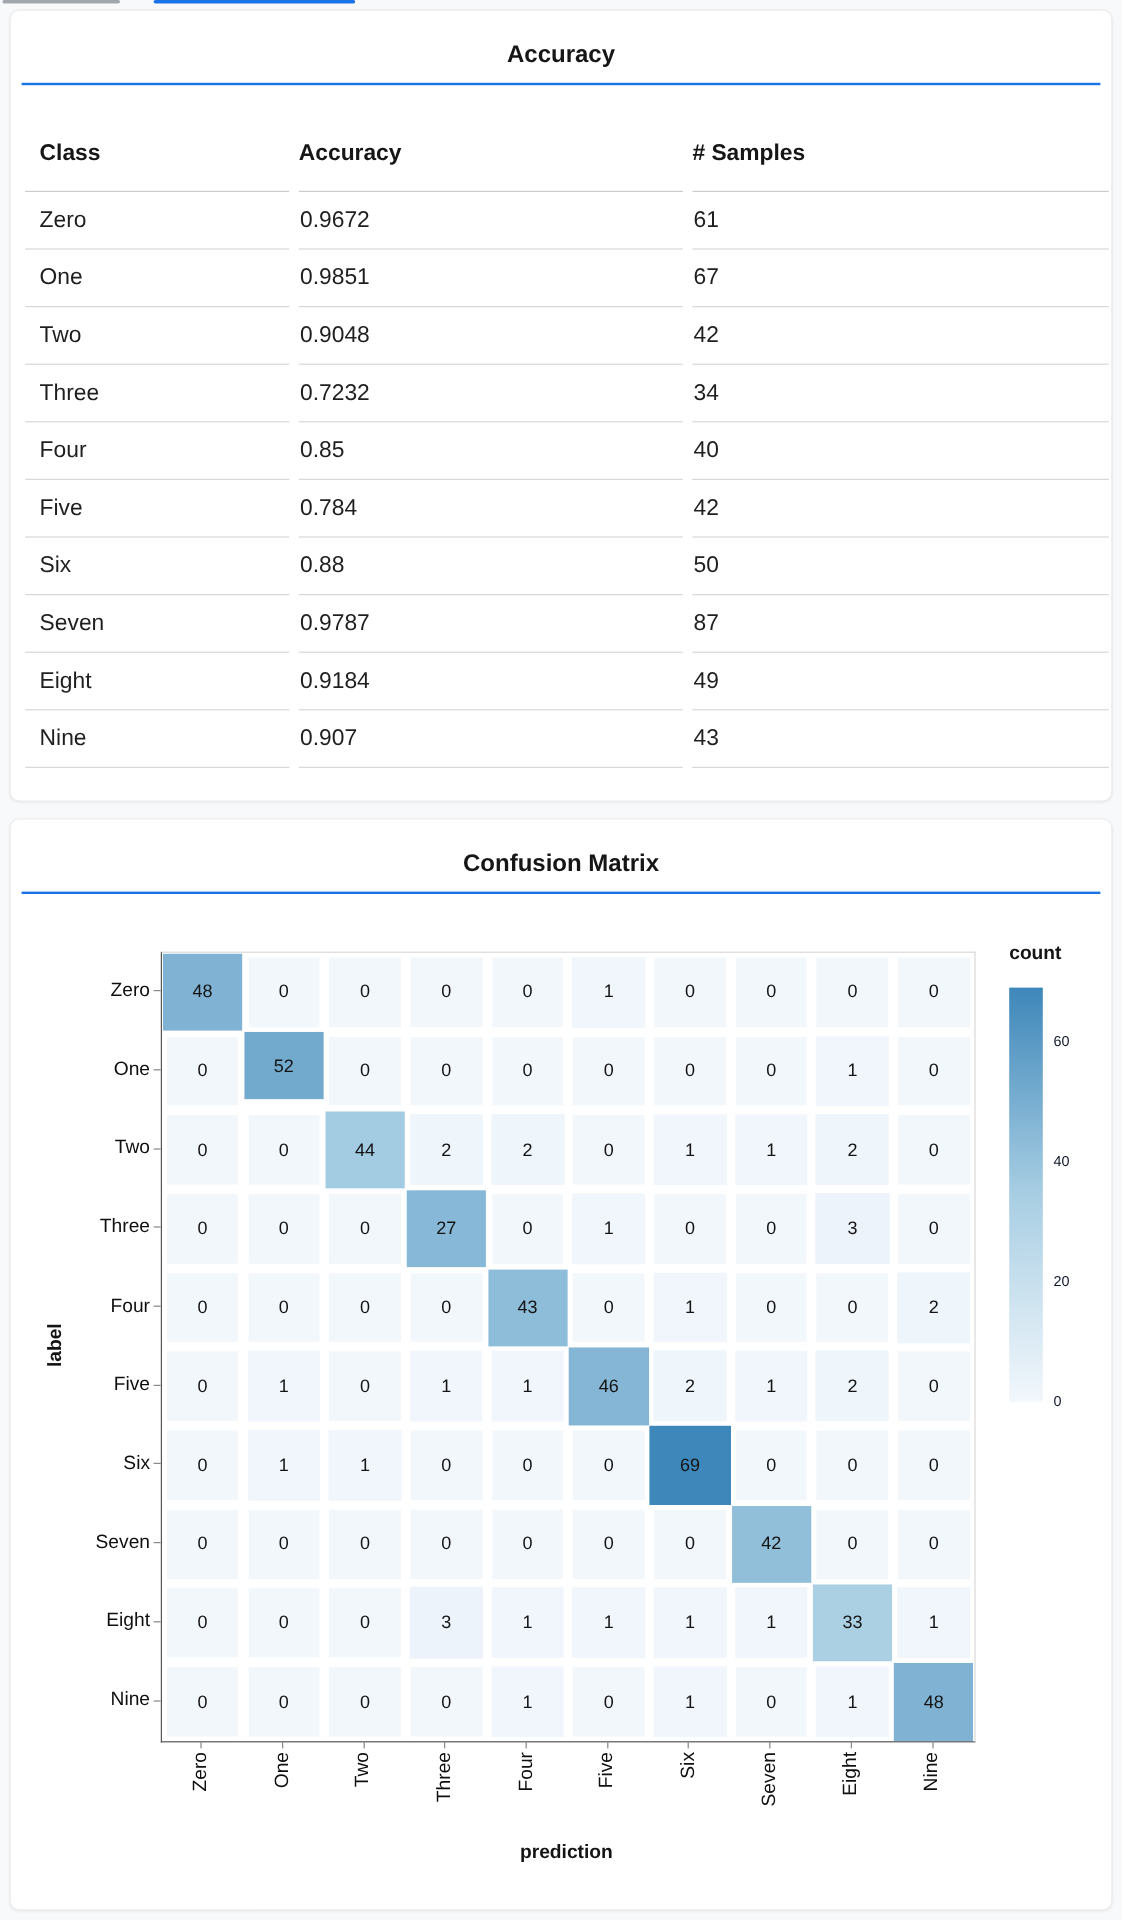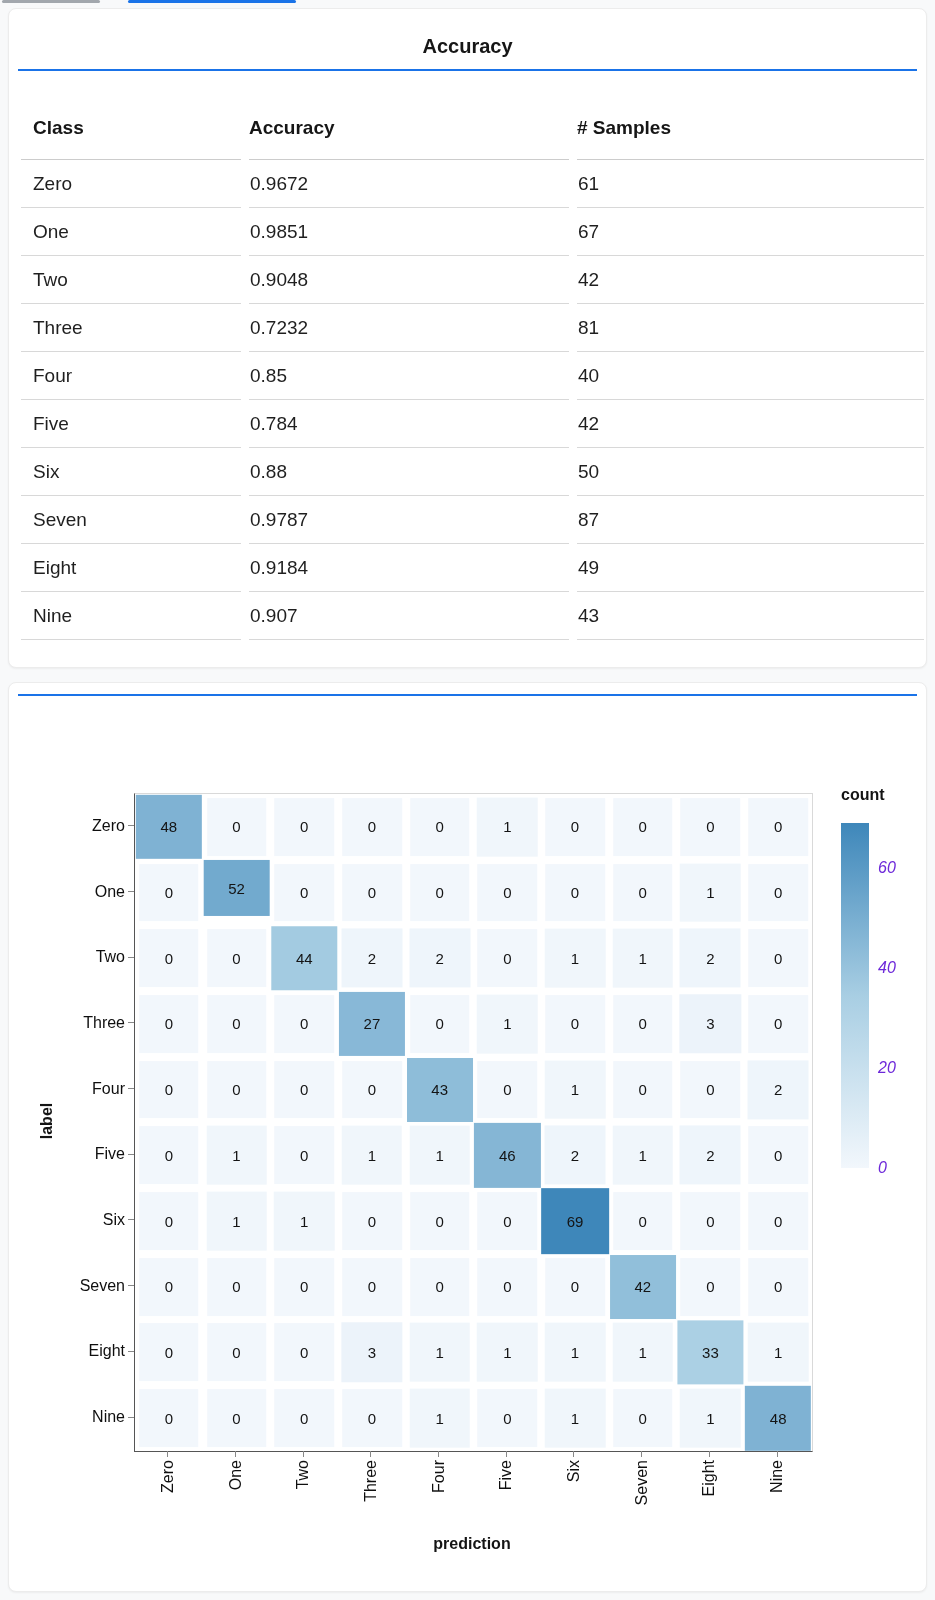--- a/index.html
+++ b/index.html
@@ -67,21 +67,21 @@
 
   .axis-title{position:absolute;font-size:16px;font-weight:700;color:#141414;white-space:nowrap;}
   #y-title{left:38px;top:372px;transform:translate(-50%,-50%) rotate(-90deg);}
   #x-title{left:463px;top:786px;transform:translateX(-50%);}
 
   .legend-title{position:absolute;left:832px;top:37px;font-size:16px;font-weight:700;color:#141414;}
   .legend-bar{
     position:absolute;left:832px;top:74px;width:28px;height:345px;
     background:linear-gradient(to bottom,#3e87ba 0%,#a8cee3 50%,#f2f7fc 100%);
   }
-  .legend-tick{position:absolute;left:869px;transform:translateY(-50%);font-size:16px;color:#6d28d9;font-style:italic;}
+  .legend-tick{position:absolute;left:869px;transform:translateY(-50%);font-size:12px;color:#0f172a;}
 </style>
 </head>
 <body>
 
 <div class="topbar" id="bar-gray"></div>
 <div class="topbar" id="bar-blue"></div>
 
 <section class="card" id="card-accuracy">
   <h2 class="card-title">Accuracy</h2>
   <div class="title-hr"></div>
@@ -110,21 +110,21 @@
           <td>67</td>
         </tr>
         <tr>
           <td>Two</td>
           <td>0.9048</td>
           <td>42</td>
         </tr>
         <tr>
           <td>Three</td>
           <td>0.7232</td>
-          <td>81</td>
+          <td>34</td>
         </tr>
         <tr>
           <td>Four</td>
           <td>0.85</td>
           <td>40</td>
         </tr>
         <tr>
           <td>Five</td>
           <td>0.784</td>
           <td>42</td>
@@ -147,20 +147,21 @@
         <tr>
           <td>Nine</td>
           <td>0.907</td>
           <td>43</td>
         </tr>
       </tbody>
   </table>
 </section>
 
 <section class="card" id="card-confusion">
+  <h2 class="card-title">Confusion Matrix</h2>
   <div class="title-hr"></div>
 
   <div class="chart-wrap">
     <div class="axis-title" id="y-title">label</div>
     <div class="ylabs" id="ylabs">
         <div class="ylab-row" style="height: 65.7px;">
           <span class="ytext">Zero</span>
           <span class="ytick"></span>
         </div>
         <div class="ylab-row" style="height: 65.7px;">

